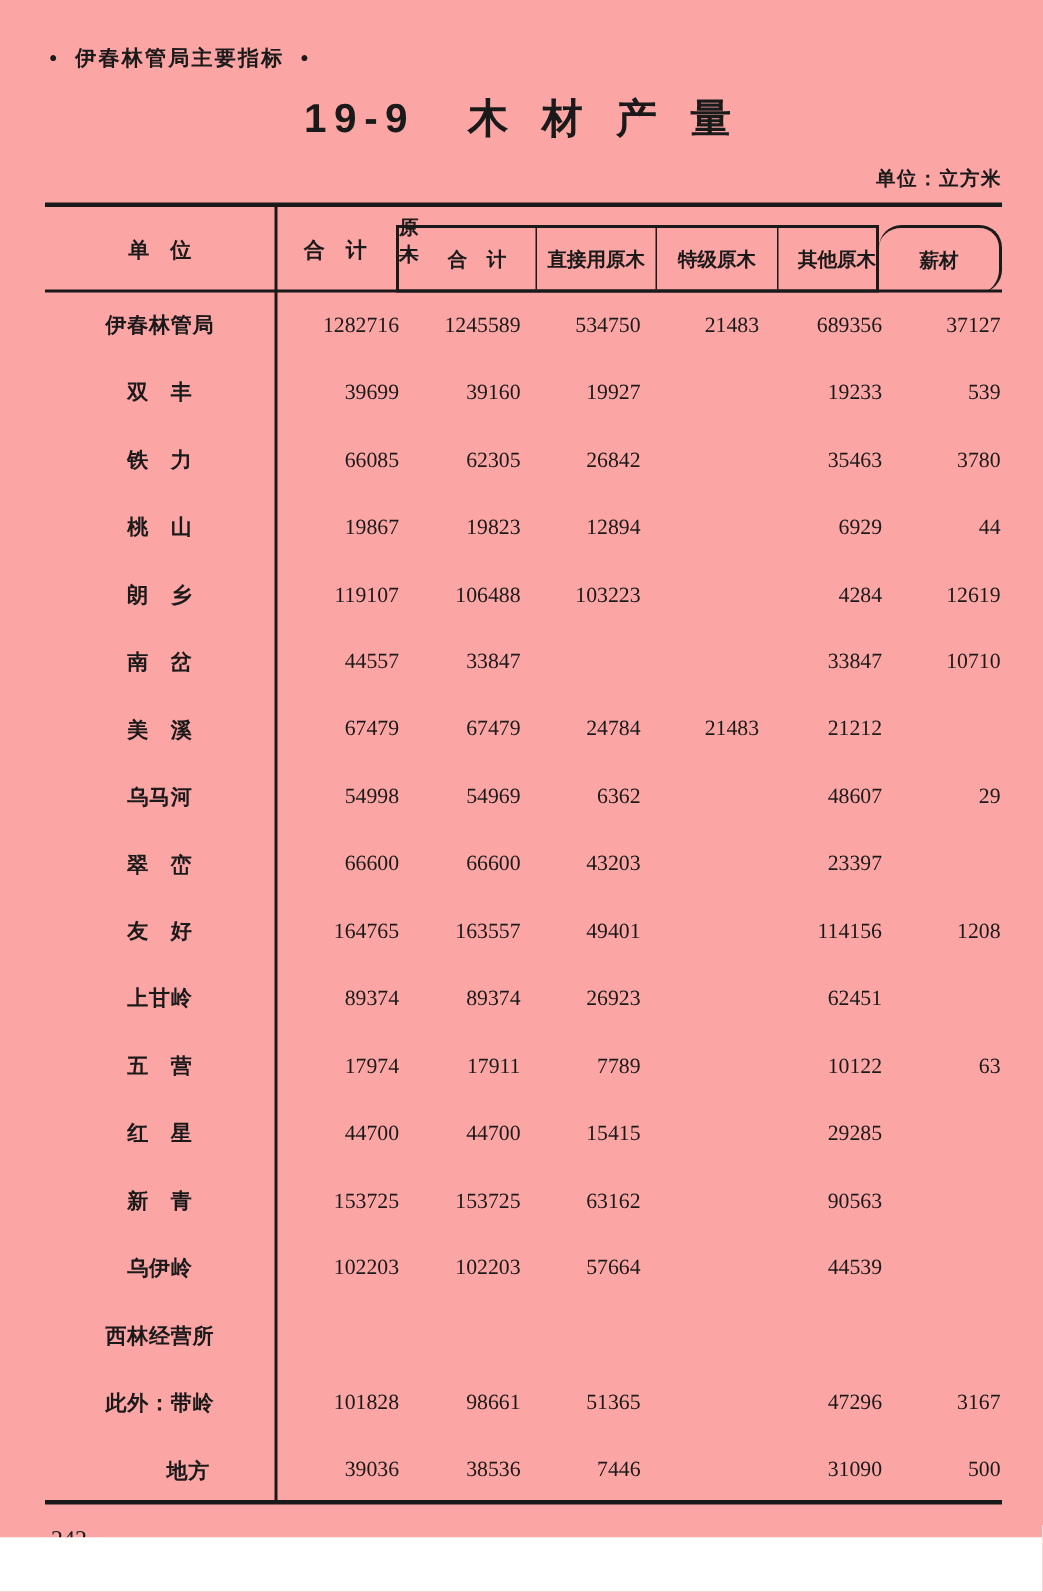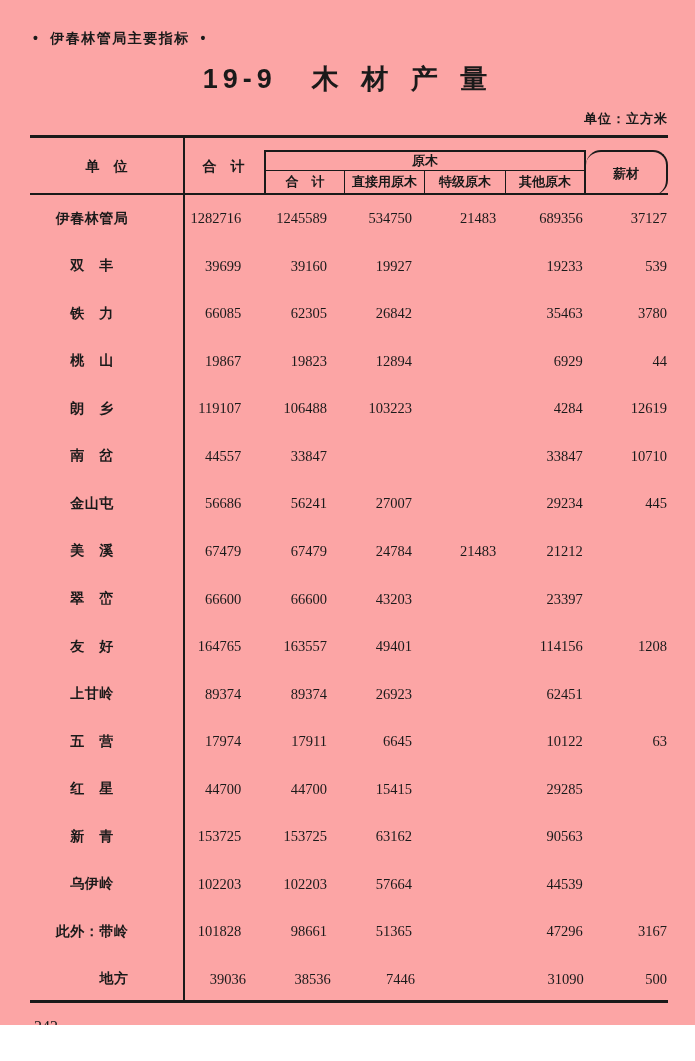--- a/index.html
+++ b/index.html
@@ -26,37 +26,37 @@
   }
   .vline-main { position:absolute; left:153px; top:0; bottom:0; width:2px; background:#1a1a1a; z-index:2; }
   .thead { position:absolute; left:0; top:0; width:638px; height:57px; border-bottom:2.5px solid #1a1a1a; }
   .th-cell {
     position:absolute; top:0; height:57px; display:flex; align-items:center; justify-content:center;
     font-size:14px; font-weight:bold; white-space:pre;
   }
   .th-unit { left:0;   width:153px;text-align:right; }
   .th-total{ left:153px; width:81px; }
   .head-boxes { position:absolute; left:234px; top:12px; width:404px; height:45px; display:flex; }
-  .box-logs { width:322px; height:45px; border:2px solid #1a1a1a; display:flex; flex-direction:column; }
+  .box-logs { width:322px; height:45px; border:2px solid #1a1a1a; display:flex; }
   .logs-top {
     height:19px; border-bottom:1.5px solid #1a1a1a; display:flex;
     align-items:center; justify-content:center; font-size:13px; font-weight:bold;
   }
   .logs-sub { flex:1; display:flex; }
   .logs-sub .sub-cell {
     display:flex; align-items:center; justify-content:center;
     font-size:13px; font-weight:bold; border-right:1.5px solid #1a1a1a; white-space:pre;
   }
   .sub-1 { width:79px; } .sub-2 { width:80px; } .sub-3 { width:81px; } .sub-4 { width:78px; border-right:none !important; }
   .box-firewood {
     flex:1; height:45px; border-top:2px solid #1a1a1a; border-right:2px solid #1a1a1a;
     display:flex; align-items:center; justify-content:center; font-size:13px; font-weight:bold;border-radius:15px;
   }
   .tbody { position:absolute; left:0; top:57px; width:638px; height:808px; display:flex; flex-direction:column; }
-  .trow { flex:1; display:flex; align-items:center;gap:20px; }
+  .trow { flex:1; display:flex; align-items:center; }
   .trow .label {
     width:153px; text-align:center; font-size:14px; font-weight:bold;
     letter-spacing:0.5px; white-space:pre;
   }
   .trow .label.indent { padding-left:38px; }
   .trow .num {
     text-align:right; font-family:"Liberation Serif", serif; font-size:14.5px;
     padding-right:1px; white-space:pre;
   }
   .num-1 { width:84px; } .num-2 { width:81px; } .num-3 { width:80px; }
@@ -147,38 +147,38 @@
         <div class="trow">
     <div class="label">南　岔</div>
     <div class="num num-1">44557</div>
     <div class="num num-2">33847</div>
     <div class="num num-3"></div>
     <div class="num num-4"></div>
     <div class="num num-5">33847</div>
     <div class="num num-6">10710</div>
   </div>
         <div class="trow">
-    <div class="label">金山屯</div>
-    <div class="num num-1">56686</div>
-    <div class="num num-2">56241</div>
-    <div class="num num-3">27007</div>
-    <div class="num num-4"></div>
-    <div class="num num-5">29234</div>
-    <div class="num num-6">445</div>
-  </div>
-        <div class="trow">
     <div class="label">美　溪</div>
     <div class="num num-1">67479</div>
     <div class="num num-2">67479</div>
     <div class="num num-3">24784</div>
     <div class="num num-4">21483</div>
     <div class="num num-5">21212</div>
     <div class="num num-6"></div>
   </div>
         <div class="trow">
+    <div class="label">乌马河</div>
+    <div class="num num-1">54998</div>
+    <div class="num num-2">54969</div>
+    <div class="num num-3">6362</div>
+    <div class="num num-4"></div>
+    <div class="num num-5">48607</div>
+    <div class="num num-6">29</div>
+  </div>
+        <div class="trow">
     <div class="label">翠　峦</div>
     <div class="num num-1">66600</div>
     <div class="num num-2">66600</div>
     <div class="num num-3">43203</div>
     <div class="num num-4"></div>
     <div class="num num-5">23397</div>
     <div class="num num-6"></div>
   </div>
         <div class="trow">
     <div class="label">友　好</div>
@@ -195,21 +195,21 @@
     <div class="num num-2">89374</div>
     <div class="num num-3">26923</div>
     <div class="num num-4"></div>
     <div class="num num-5">62451</div>
     <div class="num num-6"></div>
   </div>
         <div class="trow">
     <div class="label">五　营</div>
     <div class="num num-1">17974</div>
     <div class="num num-2">17911</div>
-    <div class="num num-3">6645</div>
+    <div class="num num-3">7789</div>
     <div class="num num-4"></div>
     <div class="num num-5">10122</div>
     <div class="num num-6">63</div>
   </div>
         <div class="trow">
     <div class="label">红　星</div>
     <div class="num num-1">44700</div>
     <div class="num num-2">44700</div>
     <div class="num num-3">15415</div>
     <div class="num num-4"></div>
@@ -228,20 +228,29 @@
         <div class="trow">
     <div class="label">乌伊岭</div>
     <div class="num num-1">102203</div>
     <div class="num num-2">102203</div>
     <div class="num num-3">57664</div>
     <div class="num num-4"></div>
     <div class="num num-5">44539</div>
     <div class="num num-6"></div>
   </div>
         <div class="trow">
+    <div class="label">西林经营所</div>
+    <div class="num num-1"></div>
+    <div class="num num-2"></div>
+    <div class="num num-3"></div>
+    <div class="num num-4"></div>
+    <div class="num num-5"></div>
+    <div class="num num-6"></div>
+  </div>
+        <div class="trow">
     <div class="label">此外：带岭</div>
     <div class="num num-1">101828</div>
     <div class="num num-2">98661</div>
     <div class="num num-3">51365</div>
     <div class="num num-4"></div>
     <div class="num num-5">47296</div>
     <div class="num num-6">3167</div>
   </div>
         <div class="trow">
     <div class="label indent">地方</div>

